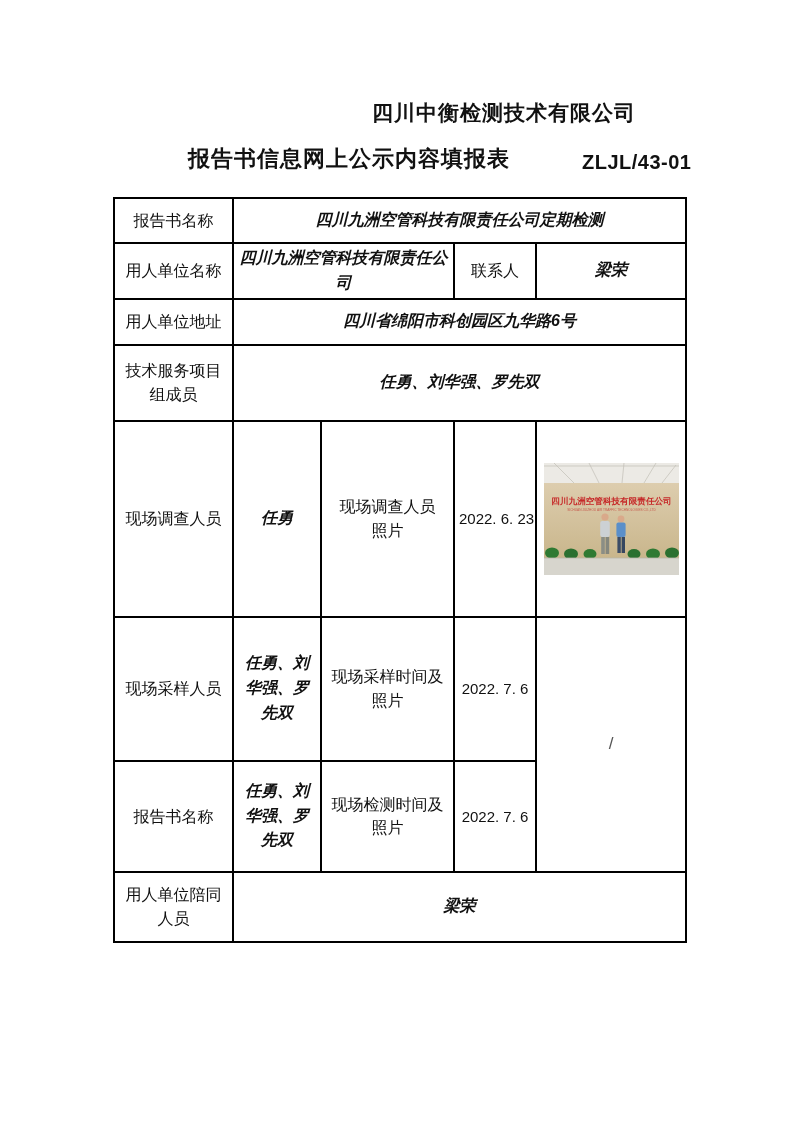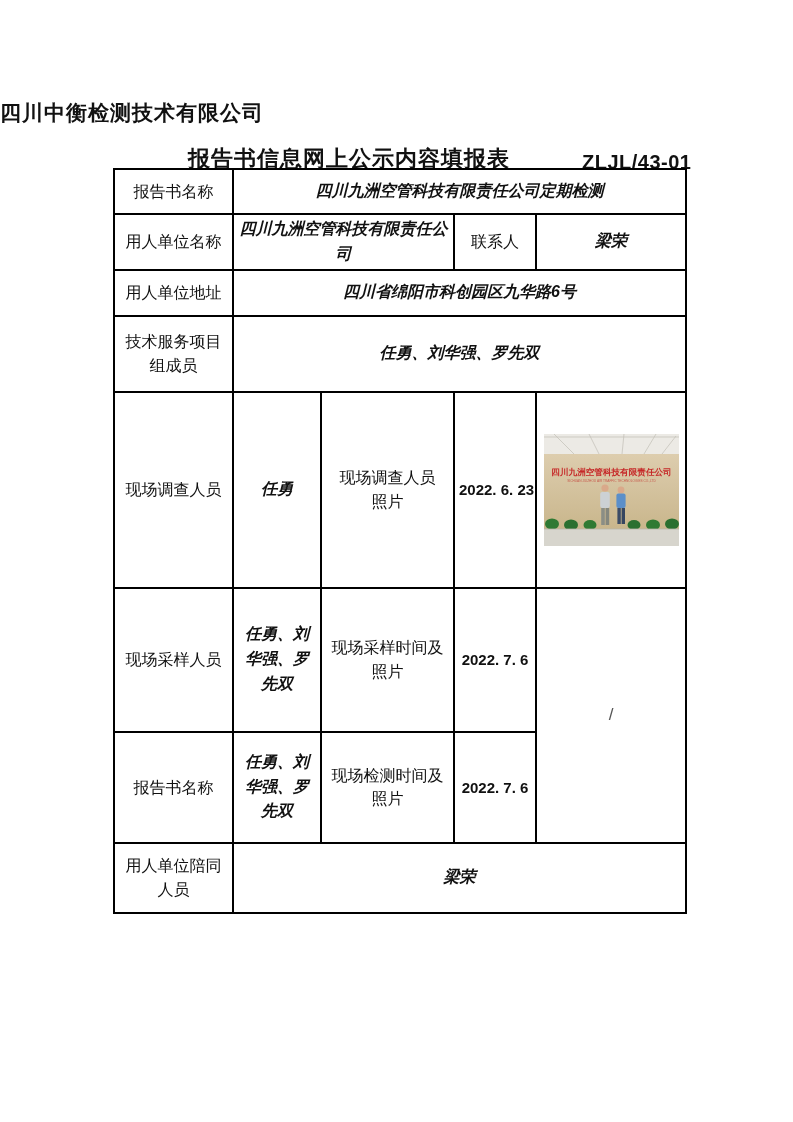--- a/index.html
+++ b/index.html
@@ -5,44 +5,44 @@
   html,body{margin:0;padding:0;background:#ffffff;}
   body{
     width:793px;height:1122px;position:relative;
     font-family:"Liberation Sans","DejaVu Sans",sans-serif;
     color:#111;
     -webkit-font-smoothing:antialiased;
   }
   .page{position:absolute;inset:0;background:#fff;}
   .company-title{
     position:absolute;top:99px;left:0;width:636px;
-    text-align:left;font-size:21px;font-weight:bold;
+    text-align:right;font-size:21px;font-weight:bold;
     letter-spacing:1px;margin:0;
   }
   .form-title-row{position:absolute;top:144px;left:0;width:793px;height:30px;margin-left:16px;}
   .form-title{
     position:absolute;top:0;left:113px;width:440px;
     text-align:center;font-size:22px;font-weight:bold;letter-spacing:1px;
   }
   .form-code{
     position:absolute;top:7px;left:566px;
     font-size:20px;font-weight:bold;letter-spacing:0.5px;
   }
   table.form{
-    position:absolute;top:168px;left:113px;
+    position:absolute;top:197px;left:113px;
     width:572px;border-collapse:collapse;table-layout:fixed;
   }
   table.form td{
     border:2px solid #000;
     text-align:center;vertical-align:middle;
     padding:2px 4px;overflow:hidden;
   }
   .lbl{font-size:16px;font-weight:normal;white-space:pre-line;line-height:1.45;}
   .val{font-size:16px;font-weight:bold;white-space:pre-line;line-height:1.55;font-style:italic;}
-  .date{font-size:15px;font-weight:bold;white-space:nowrap;padding:1px;letter-spacing:0px;}
+  .date{font-size:15px;font-weight:normal;white-space:nowrap;padding:1px;letter-spacing:0px;}
   .slash{font-size:17px;font-weight:normal;color:#555;}
   tr.r1{height:45px;} tr.r2{height:50px;border-radius:8px;} tr.r3{height:46px;} tr.r4{height:76px;}
   tr.r5{height:196px;} tr.r6{height:144px;} tr.r7{height:111px;} tr.r8{height:70px;}
   .photo-cell{padding:0;}
   .photo{display:block;margin:0 auto;}
 </style>
 </head>
 <body>
 
 <div class="page">

